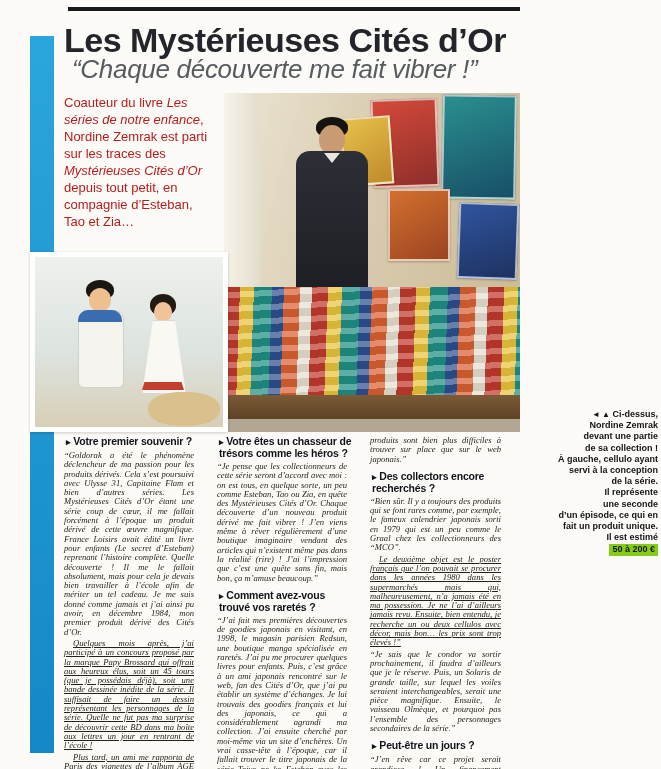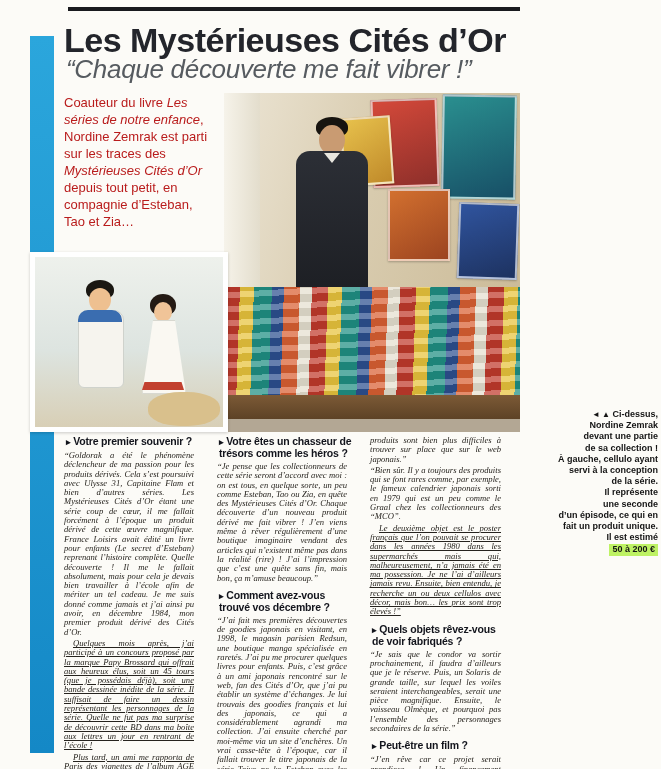--- a/index.html
+++ b/index.html
@@ -1,21 +1,21 @@
 <!DOCTYPE html>
 <html lang="fr"><head>
 <meta charset="utf-8">
 <style>
   html,body{margin:0;padding:0;background:#ffffff;}
   .page{position:relative;width:661px;height:769px;background:#fcfbf7;overflow:hidden;
         font-family:"Liberation Sans",sans-serif;}
   .top-rule{position:absolute;left:68px;top:7px;width:452px;height:4px;background:#191a1e;}
   .title{position:absolute;left:56px;top:13px;margin:8px;width:470px;
          font:700 34px/38px "Liberation Sans",sans-serif;letter-spacing:-0.5px;color:#23252b;}
-  .subtitle{position:absolute;left:66px;top:54px;width:470px;
+  .subtitle{position:absolute;left:72px;top:54px;width:470px;
             font:italic 400 26px/30px "Liberation Sans",sans-serif;color:#565b60;letter-spacing:-0.3px;}
   .accent-bar{position:absolute;left:30px;top:36px;width:24px;height:717px;
               background:linear-gradient(180deg,#2ba6dc 0%,#1488c6 100%);}
   .intro{position:absolute;left:64px;top:94px;width:152px;
          font:400 13px/17px "Liberation Sans",sans-serif;color:#b91c1c;}
   .intro .it{font-style:italic;}
 
   
   .photo{position:absolute;left:224px;top:93px;width:296px;height:339px;overflow:hidden;
          background:linear-gradient(105deg,#ece5d5 0%,#d8cbae 45%,#c9b894 100%);}
@@ -66,21 +66,21 @@
   .girl-hem{position:absolute;left:112px;top:130px;width:42px;height:8px;background:#c2402f;
             clip-path:polygon(6% 0,94% 0,100% 100%,0 100%);}
   .tan-blob{position:absolute;left:118px;top:140px;width:72px;height:34px;border-radius:45%;background:#d9c08c;}
 
   
   .caption{position:absolute;left:520px;top:409px;width:138px;text-align:right;
            font:700 9px/11.2px "Liberation Sans",sans-serif;color:#141414;}
   .cap-text{white-space:pre-line;}
   .arrows{font-size:8px;}
   .estimate{margin-top:1px;}
-  .hl{background:#bef264;padding:0 3px;display:inline-block;}
+  .hl{background:#84cc16;padding:0 3px;display:inline-block;}
 
   
   .col{position:absolute;top:436px;width:146px;}
   .col1{left:56px;}
   .col2{left:209px;}
   .col3{left:362px;width:147px;}
   .q{margin:7px 0 3px;font:700 10.5px/11px "Liberation Sans",sans-serif;color:#12141c;letter-spacing:-0.2px;padding-left:10px;}
   .q:first-child{margin-top:0;}
   .q .marker{margin-right:3px;font-size:9px;}
   .a{margin:0 8px 2px;font:italic 8.6px/9.3px "Liberation Serif",serif;color:#26231e;text-align:justify;}
@@ -154,28 +154,28 @@
   <div class="col col1">
     <h3 class="q"><span class="marker">▸</span><span>Votre premier souvenir ?</span></h3>
     <p class="a">“Goldorak a été le phénomène déclencheur de ma passion pour les produits dérivés. Cela s’est poursuivi avec Ulysse 31, Capitaine Flam et bien d’autres séries. Les Mystérieuses Cités d’Or étant une série coup de cœur, il me fallait forcément à l’époque un produit dérivé de cette œuvre magnifique. France Loisirs avait édité un livre pour enfants (Le secret d’Esteban) reprenant l’histoire complète. Quelle découverte ! Il me le fallait absolument, mais pour cela je devais bien travailler à l’école afin de mériter un tel cadeau. Je me suis donné comme jamais et j’ai ainsi pu avoir, en décembre 1984, mon premier produit dérivé des Cités d’Or.</p>
     <p class="a ind">Quelques mois après, j’ai participé à un concours proposé par la marque Papy Brossard qui offrait aux heureux élus, soit un 45 tours (que je possédais déjà), soit une bande dessinée inédite de la série. Il suffisait de faire un dessin représentant les personnages de la série. Quelle ne fut pas ma surprise de découvrir cette BD dans ma boîte aux lettres un jour en rentrant de l’école !</p>
     <p class="a ind">Plus tard, un ami me rapporta de Paris des vignettes de l’album AGE des Cités d’Or. Malheureusement, cette marque n’était pas distribuée dans ma ville. Cet album est venu rejoindre ma collection bien plus tard, grâce à la boutique de jouets parisienne Luluberlu.”</p>
   </div>
 
   <div class="col col2">
     <h3 class="q"><span class="marker">▸</span><span>Votre êtes un chasseur de trésors comme les héros ?</span></h3>
     <p class="a">“Je pense que les collectionneurs de cette série seront d’accord avec moi : on est tous, en quelque sorte, un peu comme Esteban, Tao ou Zia, en quête des Mystérieuses Cités d’Or. Chaque découverte d’un nouveau produit dérivé me fait vibrer ! J’en viens même à rêver régulièrement d’une boutique imaginaire vendant des articles qui n’existent même pas dans la réalité (rire) ! J’ai l’impression que c’est une quête sans fin, mais bon, ça m’amuse beaucoup.”</p>
-    <h3 class="q"><span class="marker">▸</span><span>Comment avez-vous trouvé vos décembre ?</span></h3>
+    <h3 class="q"><span class="marker">▸</span><span>Comment avez-vous trouvé vos raretés ?</span></h3>
     <p class="a">“J’ai fait mes premières découvertes de goodies japonais en visitant, en 1998, le magasin parisien Redsun, une boutique manga spécialisée en raretés. J’ai pu me procurer quelques livres pour enfants. Puis, c’est grâce à un ami japonais rencontré sur le web, fan des Cités d’Or, que j’ai pu établir un système d’échanges. Je lui trouvais des goodies français et lui des japonais, ce qui a considérablement agrandi ma collection. J’ai ensuite cherché par moi-même via un site d’enchères. Un vrai casse-tête à l’époque, car il fallait trouver le titre japonais de la série Taiyo no ko Esteban avec les kanji appropriés ! Les traducteurs de bonne qualité étaient difficiles à trouver sur le web. De nos jours, c’est devenu une quête quotidienne. Ces</p>
   </div>
 
   <div class="col col3">
     <p class="a">produits sont bien plus difficiles à trouver sur place que sur le web japonais.”</p>
+    <h3 class="q"><span class="marker">▸</span><span>Des collectors encore recherchés ?</span></h3>
     <p class="a">“Bien sûr. Il y a toujours des produits qui se font rares comme, par exemple, le fameux calendrier japonais sorti en 1979 qui est un peu comme le Graal chez les collectionneurs des “MCO”.</p>
     <p class="a ind">Le deuxième objet est le poster français que l’on pouvait se procurer dans les années 1980 dans les supermarchés mais qui, malheureusement, n’a jamais été en ma possession. Je ne l’ai d’ailleurs jamais revu. Ensuite, bien entendu, je recherche un ou deux cellulos avec décor, mais bon… les prix sont trop élevés !”</p>
-    <h3 class="q"><span class="marker">▸</span><span>Quels objets rêvez-vous de voir fabriqués ?</span></h3>
     <p class="a">“Je sais que le condor va sortir prochainement, il faudra d’ailleurs que je le réserve. Puis, un Solaris de grande taille, sur lequel les voiles seraient interchangeables, serait une pièce magnifique. Ensuite, le vaisseau Olmèque, et pourquoi pas l’ensemble des personnages secondaires de la série.”</p>
-    <h3 class="q"><span class="marker">▸</span><span>Peut-être un film ?</span></h3>
+    <h3 class="q"><span class="marker">▸</span><span>Peut-être un jours ?</span></h3>
     <p class="a"><span>“J’en rêve car ce projet serait grandiose ! Un financement participatif avait été lancé il y a quelques années, mais plus de nouvelles depuis…” </span><span class="endmark">■</span></p>
   </div>
 
 
 </div>
 
 </body></html>

